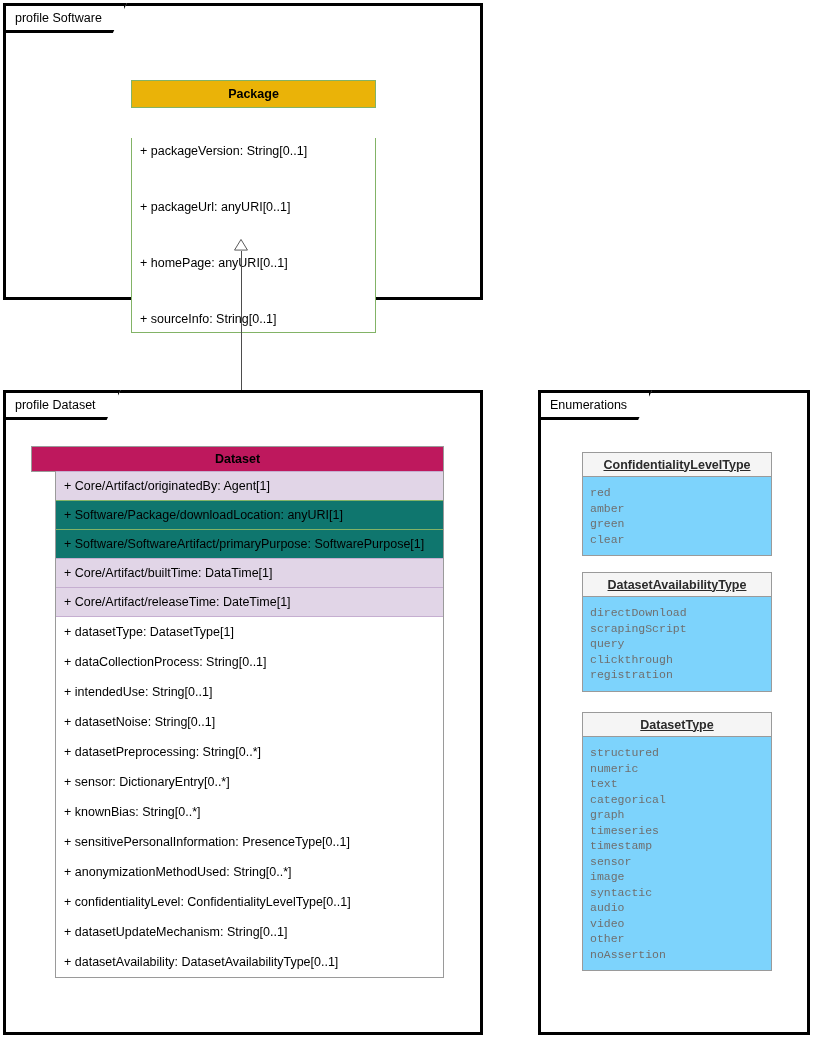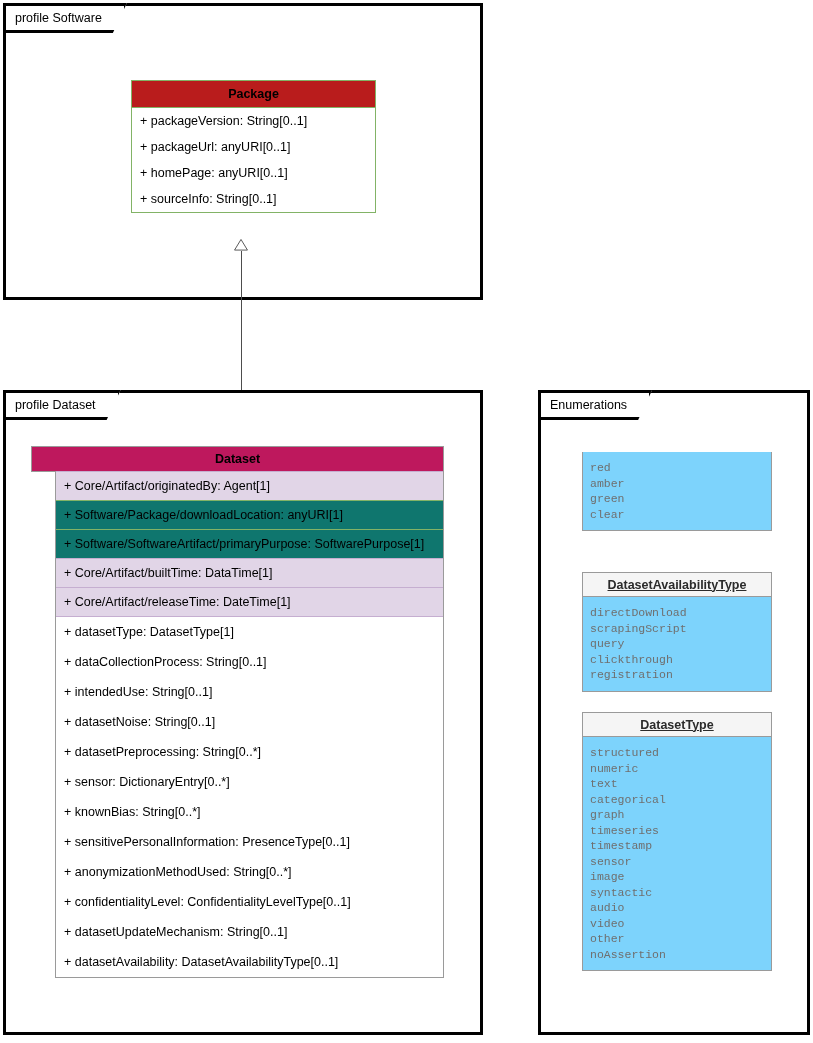--- a/index.html
+++ b/index.html
@@ -80,30 +80,31 @@
   }
 
   
   .box-package {
     left: 131px;
     top: 80px;
     width: 245px;
   }
   .box-package .uml-header {
     height: 28px;
-    background: #b91c1c;
+    background: #eab308;
     border: 1px solid #82b366;
   }
   .box-package .uml-attrs {
     border: 1px solid #82b366;
     border-top: none;
     background: #ffffff;
   }
   .box-package .attr-row {
     height: 26px;
+    margin-top: 30px;
   }
 
   
   .box-dataset {
     left: 31px;
     top: 446px;
     width: 413px;
   }
   .box-dataset .uml-header {
     height: 26px;
@@ -243,20 +244,21 @@
     </div>
   </div>
 
   <div class="frame" style="left:538px; top:390px; width:272px; height:645px;">
     <div class="frame-tab">
       <span class="frame-tab-label">Enumerations</span>
     </div>
   </div>
 
   <div class="enum-box" style="top:452px;">
+    <div class="enum-header">ConfidentialityLevelType</div>
     <div class="enum-body">
       <div class="enum-item">red</div>
       <div class="enum-item">amber</div>
       <div class="enum-item">green</div>
       <div class="enum-item">clear</div>
     </div>
   </div>
 
   <div class="enum-box" style="top:712px;">
     <div class="enum-header">DatasetType</div>

